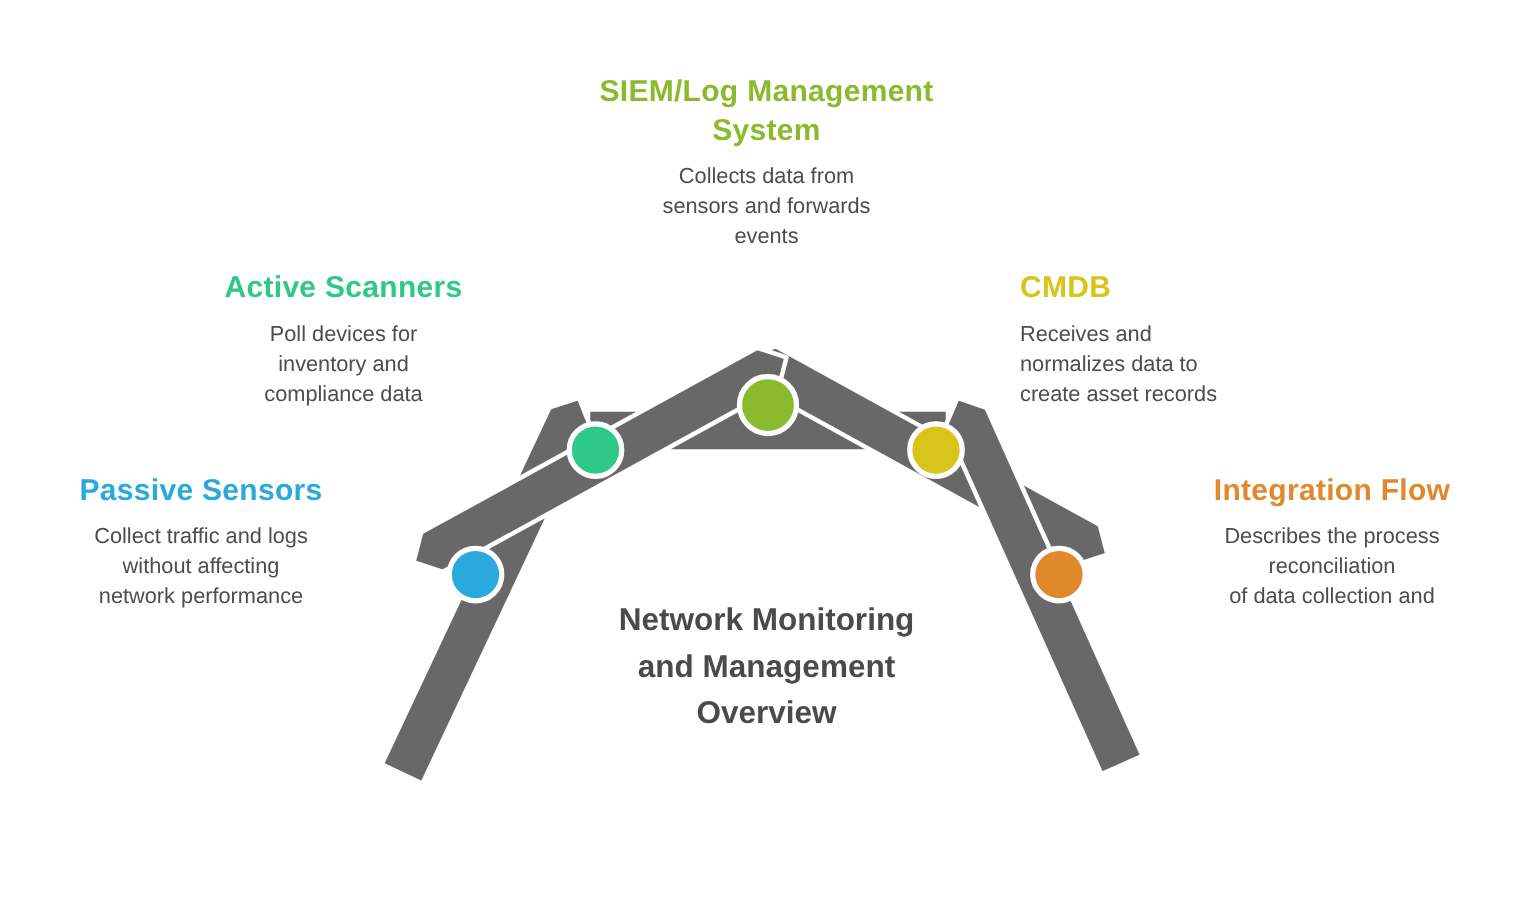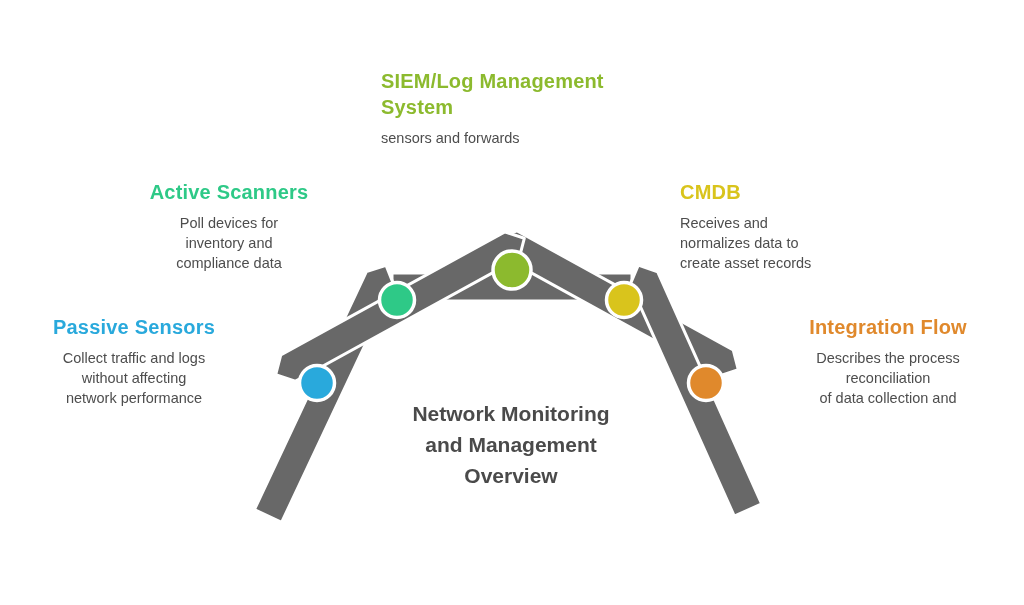--- a/index.html
+++ b/index.html
@@ -12,21 +12,21 @@
   .seg{stroke:#ffffff;stroke-width:3;stroke-linejoin:round;}
   .node-dot{stroke:#ffffff;stroke-width:3.5;}
   .label-block{position:absolute;}
   .label-block h2{
     margin:0;font-size:20px;font-weight:700;line-height:26px;letter-spacing:0.2px;
   }
   .desc{margin-top:8px;font-size:14.5px;line-height:20px;}
   .desc span{display:block;}
   .align-right{text-align:center;}
   .align-left{text-align:left;}
-  .align-center{transform:translateX(-50%);margin-top:20px;}
+  .align-center{text-align:center;transform:translateX(-50%);}
   .center-title{
     position:absolute;left:511px;top:398px;transform:translateX(-50%);
     font-size:21px;font-weight:700;line-height:31px;text-align:center;white-space:nowrap;
   }
   .center-title span{display:block;}
 </style>
 </head>
 <body>
 
 <div class="stage" style="color: rgb(77, 77, 77);">
@@ -50,21 +50,23 @@
     <circle class="node-dot" cx="706" cy="383" r="17.5" fill="#e0892c"></circle>
   </svg>
 
   <div class="label-block align-center" style="left:511px;top:48px;width:260px;">
     <h2 style="color: rgb(140, 186, 46);">
       <span>SIEM/Log</span>
       <span>Management</span>
       <span>System</span>
     </h2>
     <div class="desc">
+      <span>Collects data from</span>
       <span>sensors and forwards</span>
+      <span>events</span>
     </div>
   </div>
 
   <div class="label-block align-right" style="right:680px;top:179px;width:230px;">
     <h2 style="color: rgb(46, 201, 135);">Active Scanners</h2>
     <div class="desc">
       <span>Poll devices for</span>
       <span>inventory and</span>
       <span>compliance data</span>
     </div>

